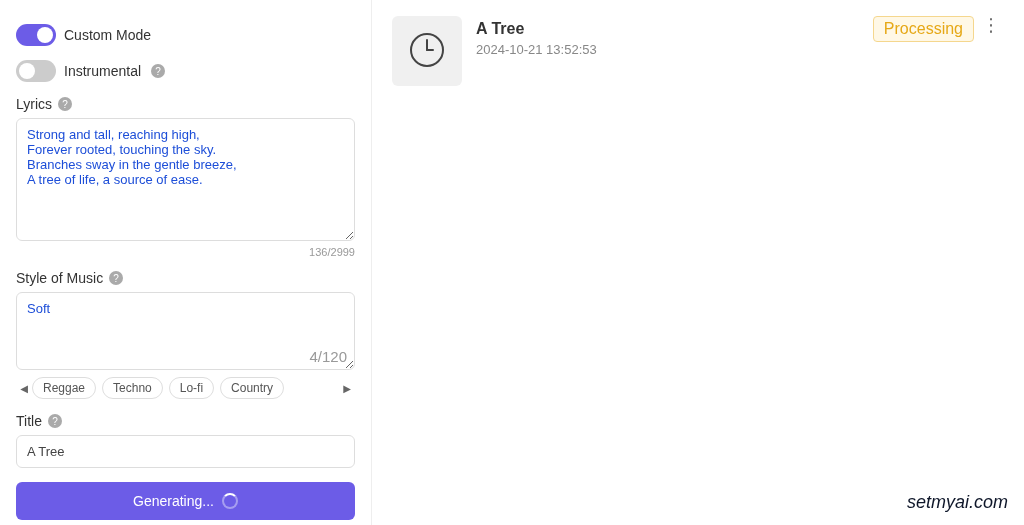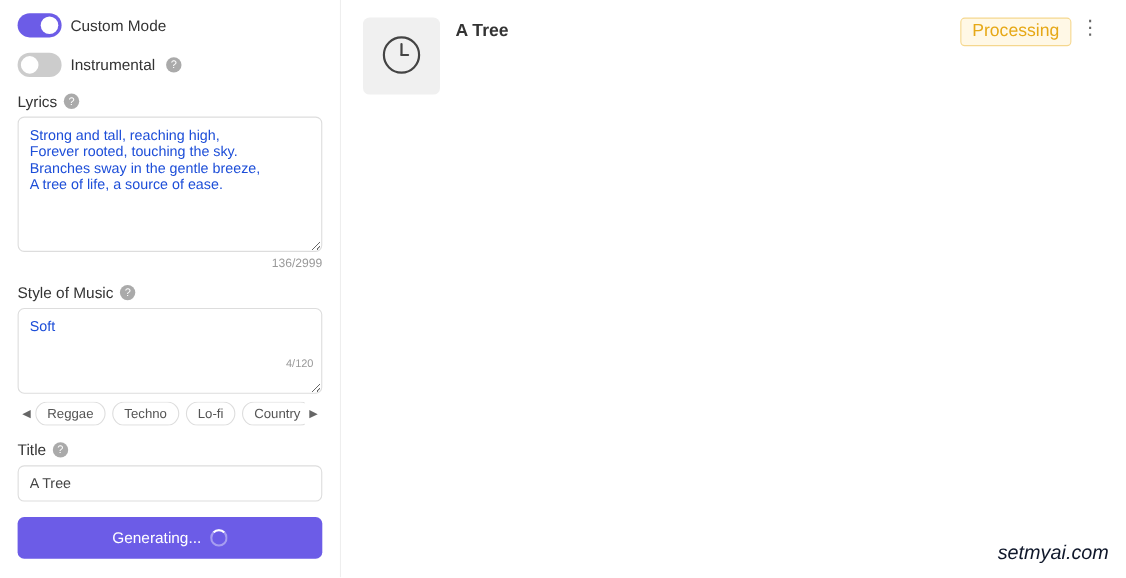--- a/index.html
+++ b/index.html
@@ -14,22 +14,22 @@
       position: relative;
     }
 
     .main-layout {
       display: flex;
       height: 100%;
     }
 
     
     .left-panel {
-      width: 310px;
-      padding: 12px 16px;
+      width: 372px;
+      padding: 24px 16px;
       border-right: 1px solid #eee;
       overflow-y: auto;
       flex-shrink: 0;
     }
 
     .toggle-row {
       display: flex;
       align-items: center;
       gap: 8px;
       margin-bottom: 14px;
@@ -274,23 +274,23 @@
       color: #0f172a;
       font-style: italic;
       font-weight: 300;
     }
 
     .style-area-wrapper {
       position: relative;
     }
     .style-area-wrapper .char-count-inside {
       position: absolute;
-      bottom: 24px;
+      bottom: 8px;
       right: 8px;
-      font-size: 10px;
+      font-size: 15px;
       color: #999;
     }
   </style>
 </head>
 <body>
 
 <div class="main-layout">
 
   <div class="left-panel">
 
@@ -371,20 +371,21 @@
           <svg viewBox="0 0 36 36" fill="none" xmlns="http://www.w3.org/2000/svg">
             <circle cx="18" cy="18" r="16" stroke="#444" stroke-width="2" fill="none"></circle>
             <line x1="18" y1="18" x2="18" y2="8" stroke="#444" stroke-width="2" stroke-linecap="round"></line>
             <line x1="18" y1="18" x2="24" y2="18" stroke="#444" stroke-width="2" stroke-linecap="round"></line>
           </svg>
         </div>
       </div>
 
       <div class="song-info">
         <div class="song-title">A Tree</div>
+        <div class="song-date">2024-10-21 13:52:53</div>
       </div>
 
       <div class="processing-badge">Processing</div>
       <button class="more-btn">⋮</button>
     </div>
 
     <div class="watermark">setmyai.com</div>
   </div>
 </div>
 

